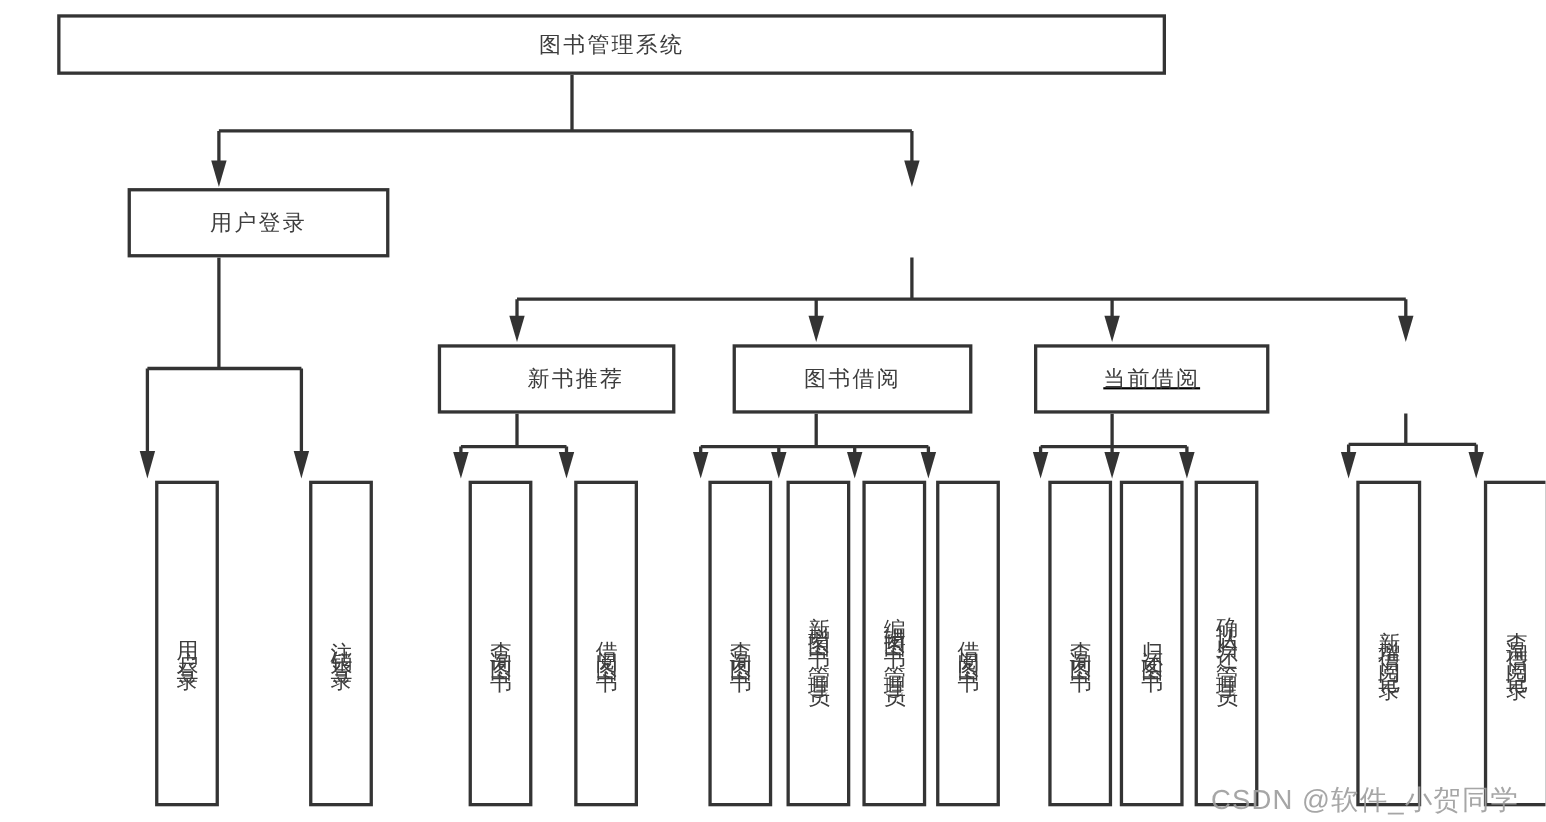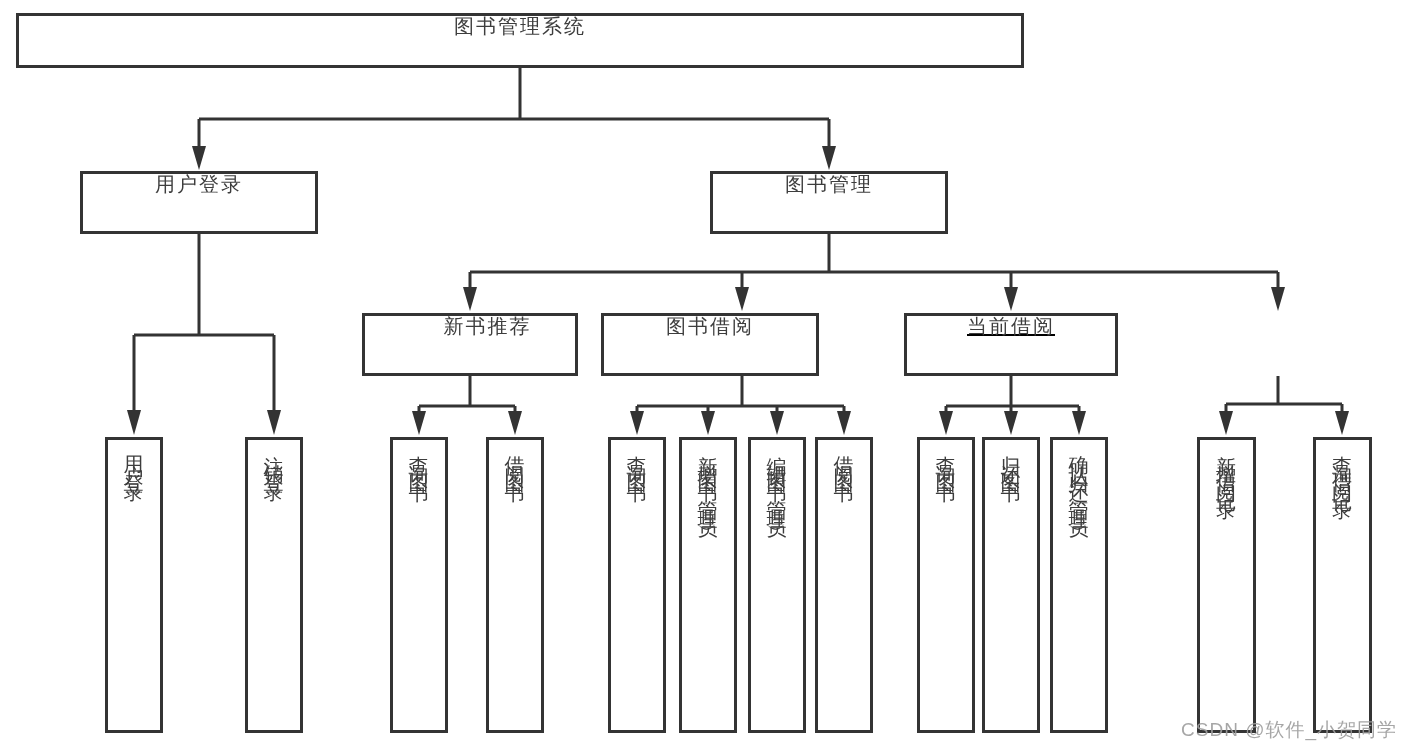--- a/index.html
+++ b/index.html
@@ -33,42 +33,44 @@
   svg.wires polygon {
     fill: #333333;
     stroke: none;
   }
   .box {
     position: absolute;
     background: #ffffff;
     border: 3px solid #343434;
     box-sizing: border-box;
     display: flex;
+    align-items: center;
     justify-content: center;
     z-index: 2;
+    margin-left: 36px;
   }
   .box .lbl {
     font-size: 20px;
     color: #3d3d3d;
     letter-spacing: 2px;
     white-space: nowrap;
     line-height: 1;
   }
   .box.v .lbl {
     writing-mode: vertical-rl;
     white-space: normal;
     letter-spacing: 9px;
     line-height: 1;
   }
   .watermark {
     position: absolute;
-    right: 8px;
+    right: 24px;
     bottom: 4px;
     z-index: 5;
-    font-size: 19px;
+    font-size: 25px;
     letter-spacing: 1px;
     color: rgba(158, 158, 158, 0.92);
     white-space: nowrap;
   }
 </style>
 </head>
 <body>
 
 <div id="canvas">
 
@@ -122,28 +124,25 @@
     </g>
   </svg>
 
   <div class="box" style="left:16px; top:13px; width:1008px; height:55px;">
     <span class="lbl">图书管理系统</span>
   </div>
 
   <div class="box" style="left:80px; top:171px; width:238px; height:63px;">
     <span class="lbl">用户登录</span>
   </div>
-  <div class="box" style="left:710px; top:171px; width:238px; height:63px;">
-    <span class="lbl">图书管理</span>
-  </div>
 
   <div class="box" style="left:362px; top:313px; width:216px; height:63px;padding-left:35px;">
     <span class="lbl">新书推荐</span>
   </div>
-  <div class="box" style="left:601px; top:313px; width:218px; height:63px;">
+  <div class="box" style="left:630px; top:313px; width:218px; height:63px;">
     <span class="lbl">图书借阅</span>
   </div>
   <div class="box" style="left:904px; top:313px; width:214px; height:63px;text-decoration:underline;">
     <span class="lbl">当前借阅</span>
   </div>
 
   <div class="box v" style="left:105px; top:437px; width:58px; height:296px;">
     <span class="lbl">用户登录</span>
   </div>
   <div class="box v" style="left:245px; top:437px; width:58px; height:296px;">

